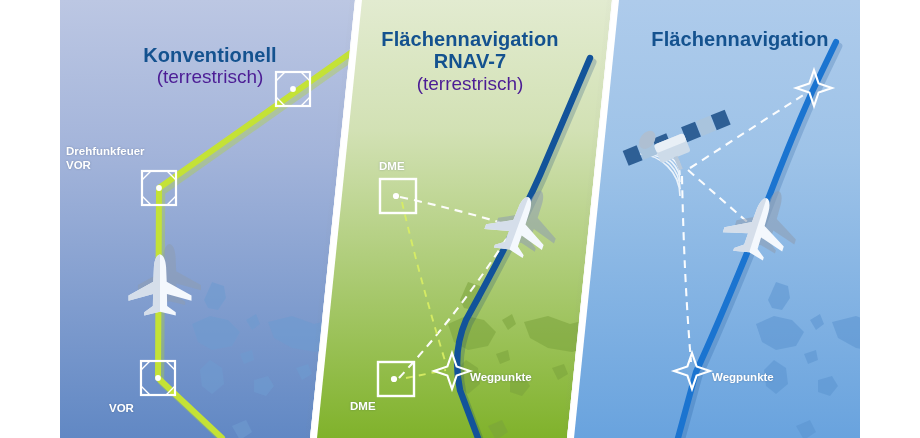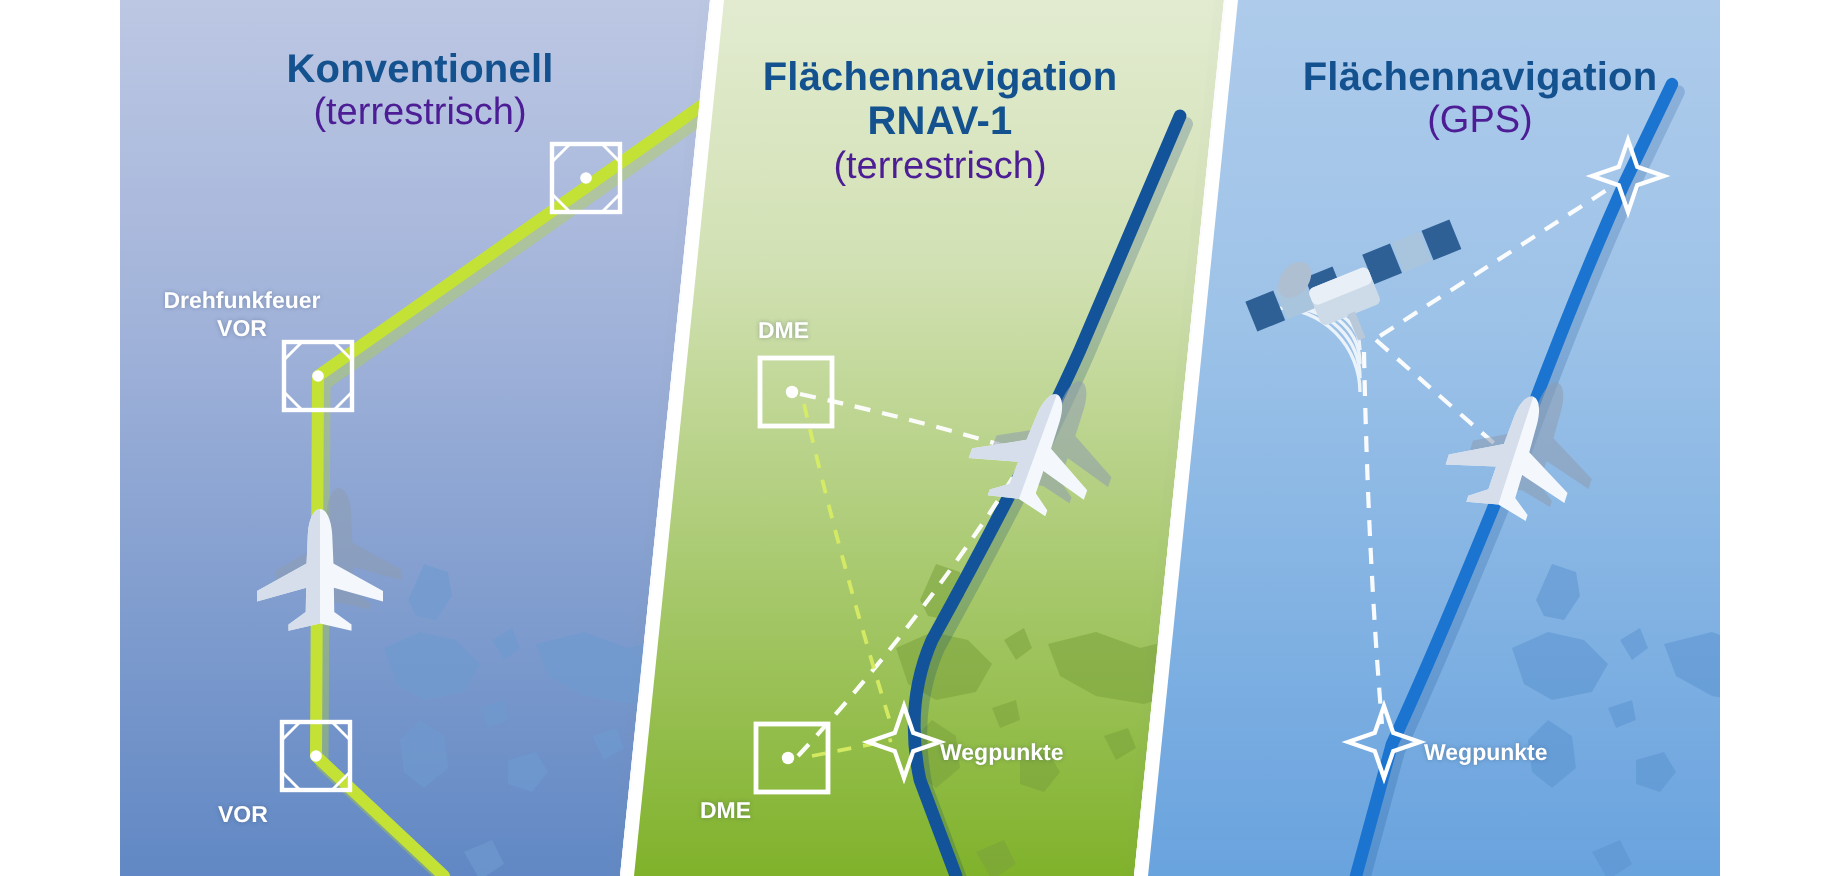--- a/index.html
+++ b/index.html
@@ -4,21 +4,21 @@
 <style>
   html,body{margin:0;padding:0;background:#fff;}
   body{width:920px;height:438px;font-family:"Liberation Sans",sans-serif;overflow:hidden;}
   #stage{position:relative;width:920px;height:438px;background:#ffffff;}
   #canvas{position:absolute;left:0;top:0;width:920px;height:438px;}
   .ttl{position:absolute;text-align:center;line-height:1.12;pointer-events:none;}
   .ttl .b{display:block;font-weight:bold;font-size:20px;color:#14528f;letter-spacing:.1px;}
   .ttl .n{display:block;font-weight:normal;font-size:19px;color:#4c1d95;}
   .lbl{position:absolute;color:#ffffff;font-weight:bold;font-size:11.5px;line-height:1.18;
        text-shadow:0 0 2px rgba(40,60,90,.35);pointer-events:none;}
-  .lbl.c{text-align:center;}
+  .lbl.c{}
   .lbl.l{text-align:center;}
 </style>
 </head>
 <body>
 
 <div id="stage">
   <svg id="canvas" viewBox="0 0 920 438">
     <defs>
       <linearGradient id="g1" x1="0" y1="0" x2="0" y2="1">
         <stop offset="0" stop-color="#bcc7e3"></stop>
@@ -209,34 +209,33 @@
       <polygon points="612,0 619,0 574,438 567,438" fill="#ffffff"></polygon>
       <polygon points="607,0 613,0 568,438 562,438" fill="url(#gs)" opacity="0.5"></polygon>
     </g>
 
     <g fill="#ffffff">
       <rect x="0" y="0" width="60" height="438"></rect>
       <rect x="860" y="0" width="60" height="438"></rect>
     </g>
   </svg>
 
-  <div class="ttl" style="left:90px;top:24px;width:240px;">
+  <div class="ttl" style="left:90px;top:44px;width:240px;">
     <span class="b">Konventionell</span>
     <span class="n">(terrestrisch)</span>
   </div>
 
   <div class="ttl" style="left:350px;top:28px;width:240px;">
     <span class="b">Flächennavigation</span>
-    <span class="b">RNAV-1</span>
+    <span class="b">RNAV-7</span>
     <span class="n">(terrestrisch)</span>
   </div>
 
   <div class="ttl" style="left:620px;top:28px;width:240px;">
     <span class="b">Flächennavigation</span>
-    <span class="n">(GPS)</span>
   </div>
 
   <div class="lbl c" style="left:66px;top:145px;width:110px;">
     <span>Drehfunkfeuer</span><br>
     <span>VOR</span>
   </div>
 
   <div class="lbl l" style="left:109px;top:402px;">VOR</div>
 
   <div class="lbl l" style="left:379px;top:160px;">DME</div>

